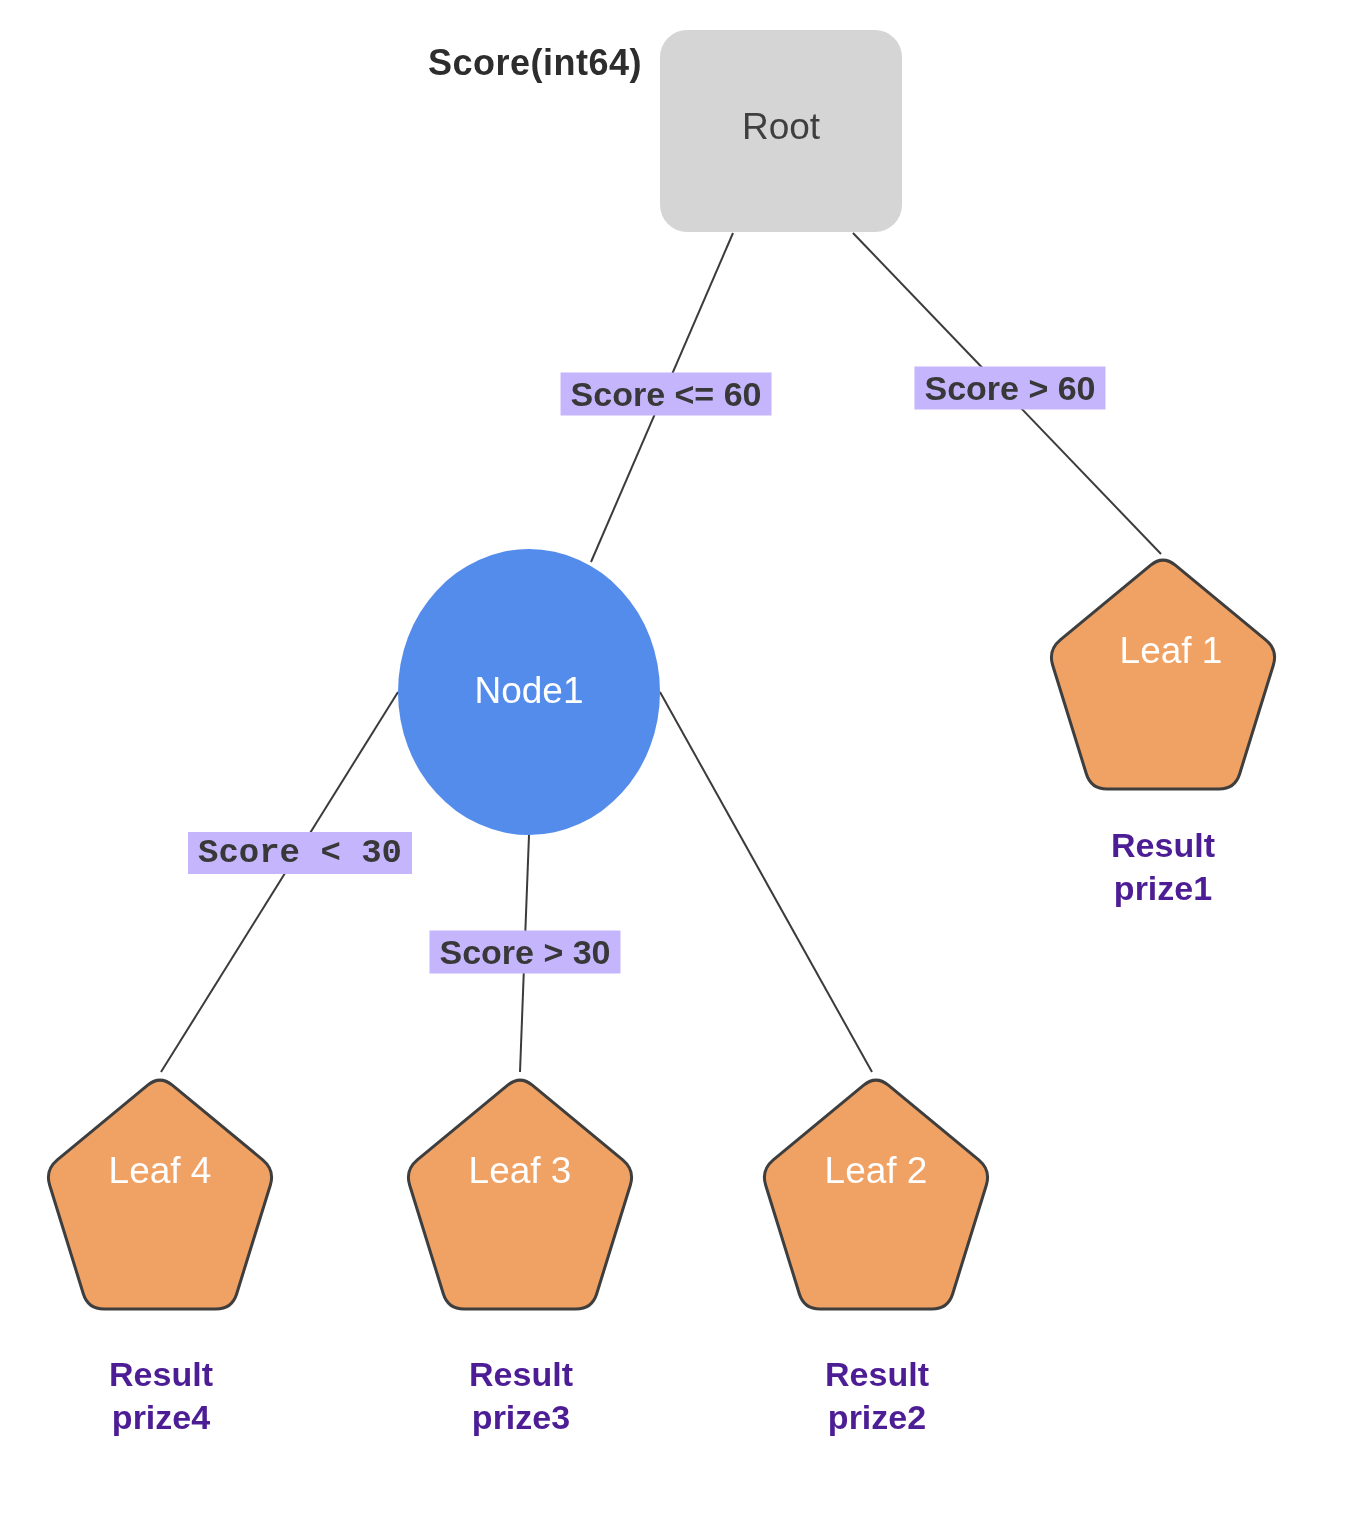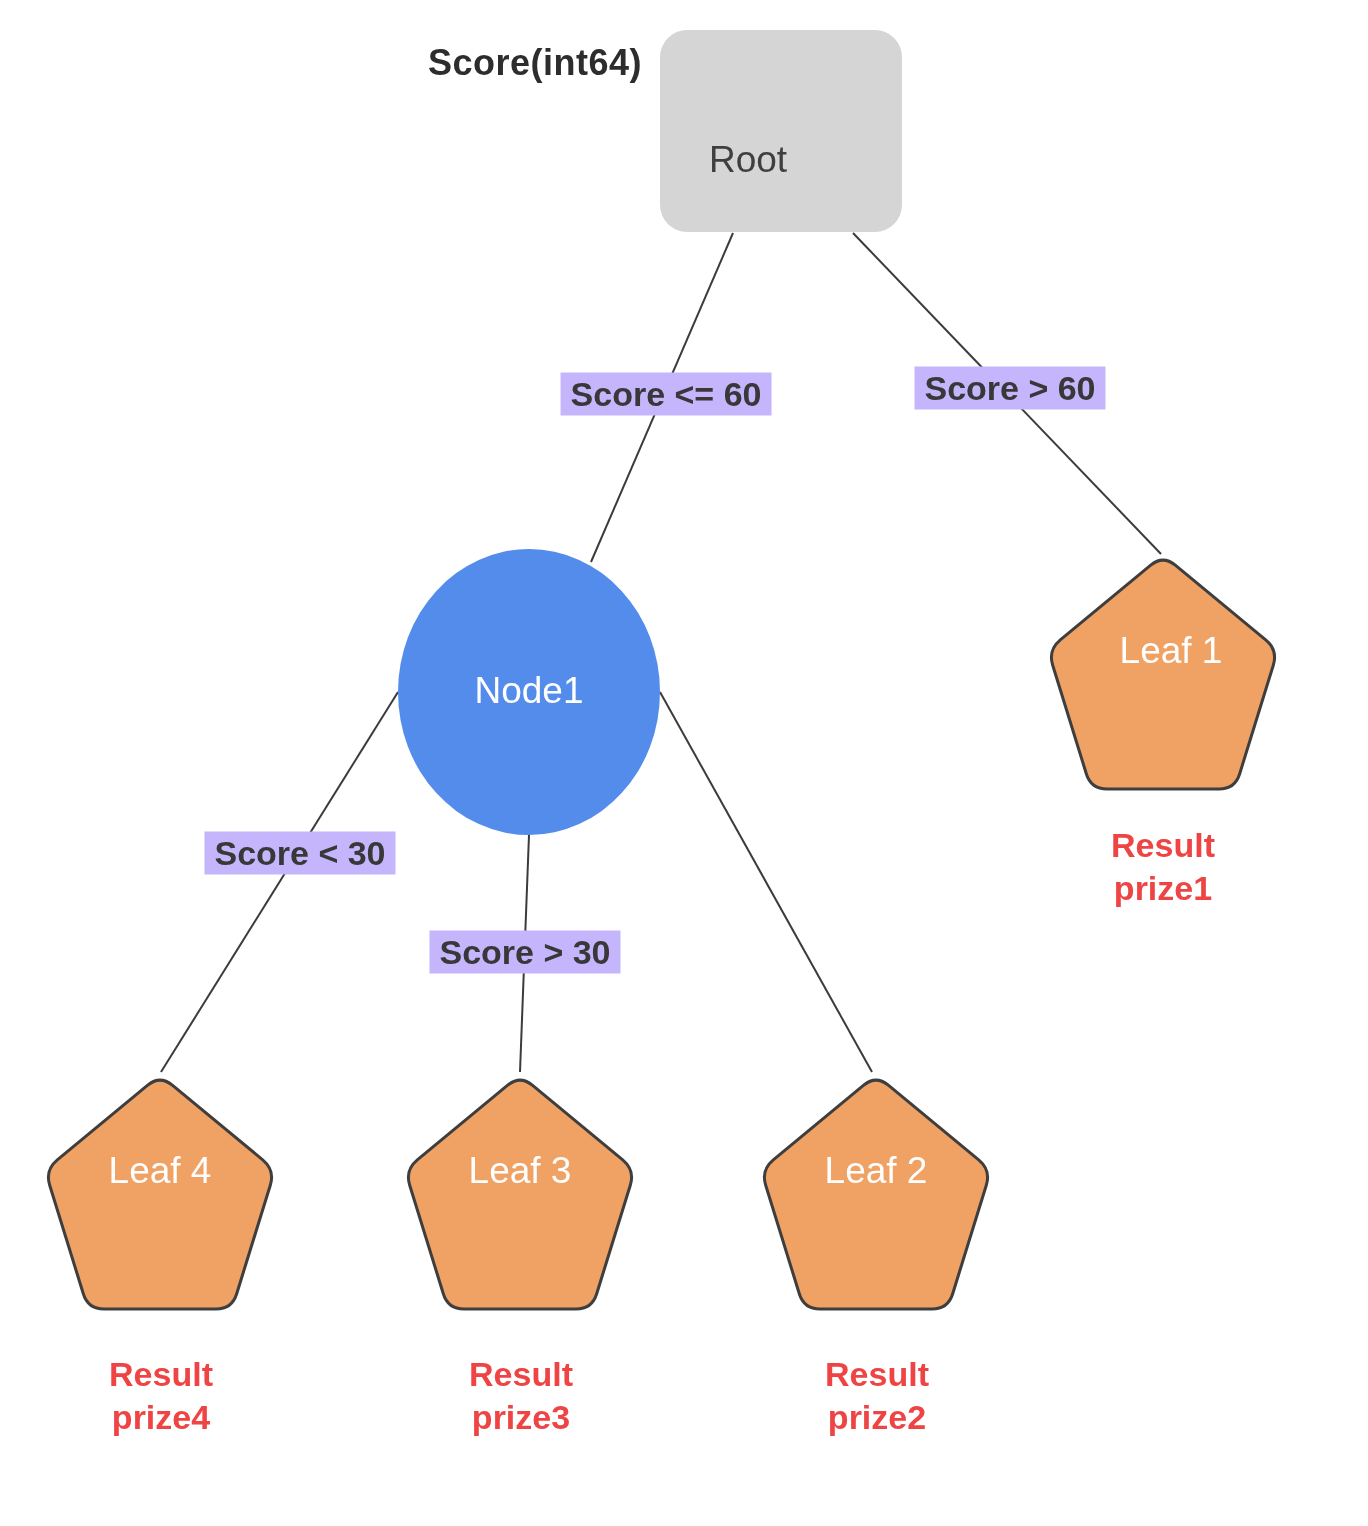--- a/index.html
+++ b/index.html
@@ -49,21 +49,21 @@
   .node-label-light {
     font-size: 37px;
     color: #ffffff;
   }
   .result-label {
     position: absolute;
     transform: translateX(-50%);
     text-align: center;
     font-size: 34px;
     font-weight: 700;
-    color: #ef4444;
+    color: #4c1d95;
     line-height: 43px;
     white-space: nowrap;
   }
 </style>
 </head>
 <body>
 
 <div class="canvas">
 
   <svg class="edges-svg" viewBox="0 0 1368 1526">
@@ -79,30 +79,30 @@
     <ellipse cx="529" cy="692" rx="131" ry="143" fill="#548cec"></ellipse>
 
     <path transform="translate(1046,553)" fill="#f0a164" stroke="#3e3e3e" stroke-width="3" d="M129.3 12.2 L219.7 86.8 Q232 97 227.3 112.3 L193.7 220.7 Q189 236 173 236 L61 236 Q45 236 40.3 220.7 L6.7 112.3 Q2 97 14.3 86.8 L104.7 12.2 Q117 2 129.3 12.2 Z"></path>
     <path transform="translate(43,1073)" fill="#f0a164" stroke="#3e3e3e" stroke-width="3" d="M129.3 12.2 L219.7 86.8 Q232 97 227.3 112.3 L193.7 220.7 Q189 236 173 236 L61 236 Q45 236 40.3 220.7 L6.7 112.3 Q2 97 14.3 86.8 L104.7 12.2 Q117 2 129.3 12.2 Z"></path>
     <path transform="translate(403,1073)" fill="#f0a164" stroke="#3e3e3e" stroke-width="3" d="M129.3 12.2 L219.7 86.8 Q232 97 227.3 112.3 L193.7 220.7 Q189 236 173 236 L61 236 Q45 236 40.3 220.7 L6.7 112.3 Q2 97 14.3 86.8 L104.7 12.2 Q117 2 129.3 12.2 Z"></path>
     <path transform="translate(759,1073)" fill="#f0a164" stroke="#3e3e3e" stroke-width="3" d="M129.3 12.2 L219.7 86.8 Q232 97 227.3 112.3 L193.7 220.7 Q189 236 173 236 L61 236 Q45 236 40.3 220.7 L6.7 112.3 Q2 97 14.3 86.8 L104.7 12.2 Q117 2 129.3 12.2 Z"></path>
   </svg>
 
   <div class="lbl feature-label" style="left:535px; top:63px;">Score(int64)</div>
 
-  <div class="lbl node-label-dark" style="left:748px; top:127px;margin-top:33px;">Root</div>
+  <div class="lbl node-label-dark" style="left:781px; top:127px;">Root</div>
   <div class="lbl node-label-light" style="left:529px; top:691px;">Node1</div>
   <div class="lbl node-label-light" style="left:1163px; top:651px;margin-left:8px;">Leaf 1</div>
   <div class="lbl node-label-light" style="left:160px; top:1171px;">Leaf 4</div>
   <div class="lbl node-label-light" style="left:520px; top:1171px;">Leaf 3</div>
   <div class="lbl node-label-light" style="left:876px; top:1171px;">Leaf 2</div>
 
   <div class="lbl edge-label" style="left:666px; top:394px;">Score &lt;= 60</div>
   <div class="lbl edge-label" style="left:1010px; top:388px;">Score &gt; 60</div>
-  <div class="lbl edge-label" style="left:300px; top:853px;">Score &lt; 30</div>
+  <div class="lbl edge-label" style="left:300px; top:853px;font-family:Liberation Mono, monospace;">Score &lt; 30</div>
   <div class="lbl edge-label" style="left:525px; top:952px;">Score &gt; 30</div>
 
   <div class="result-label" style="left:1163px; top:824px;">
     <div>Result</div>
     <div>prize1</div>
   </div>
   <div class="result-label" style="left:161px; top:1353px;">
     <div>Result</div>
     <div>prize4</div>
   </div>

